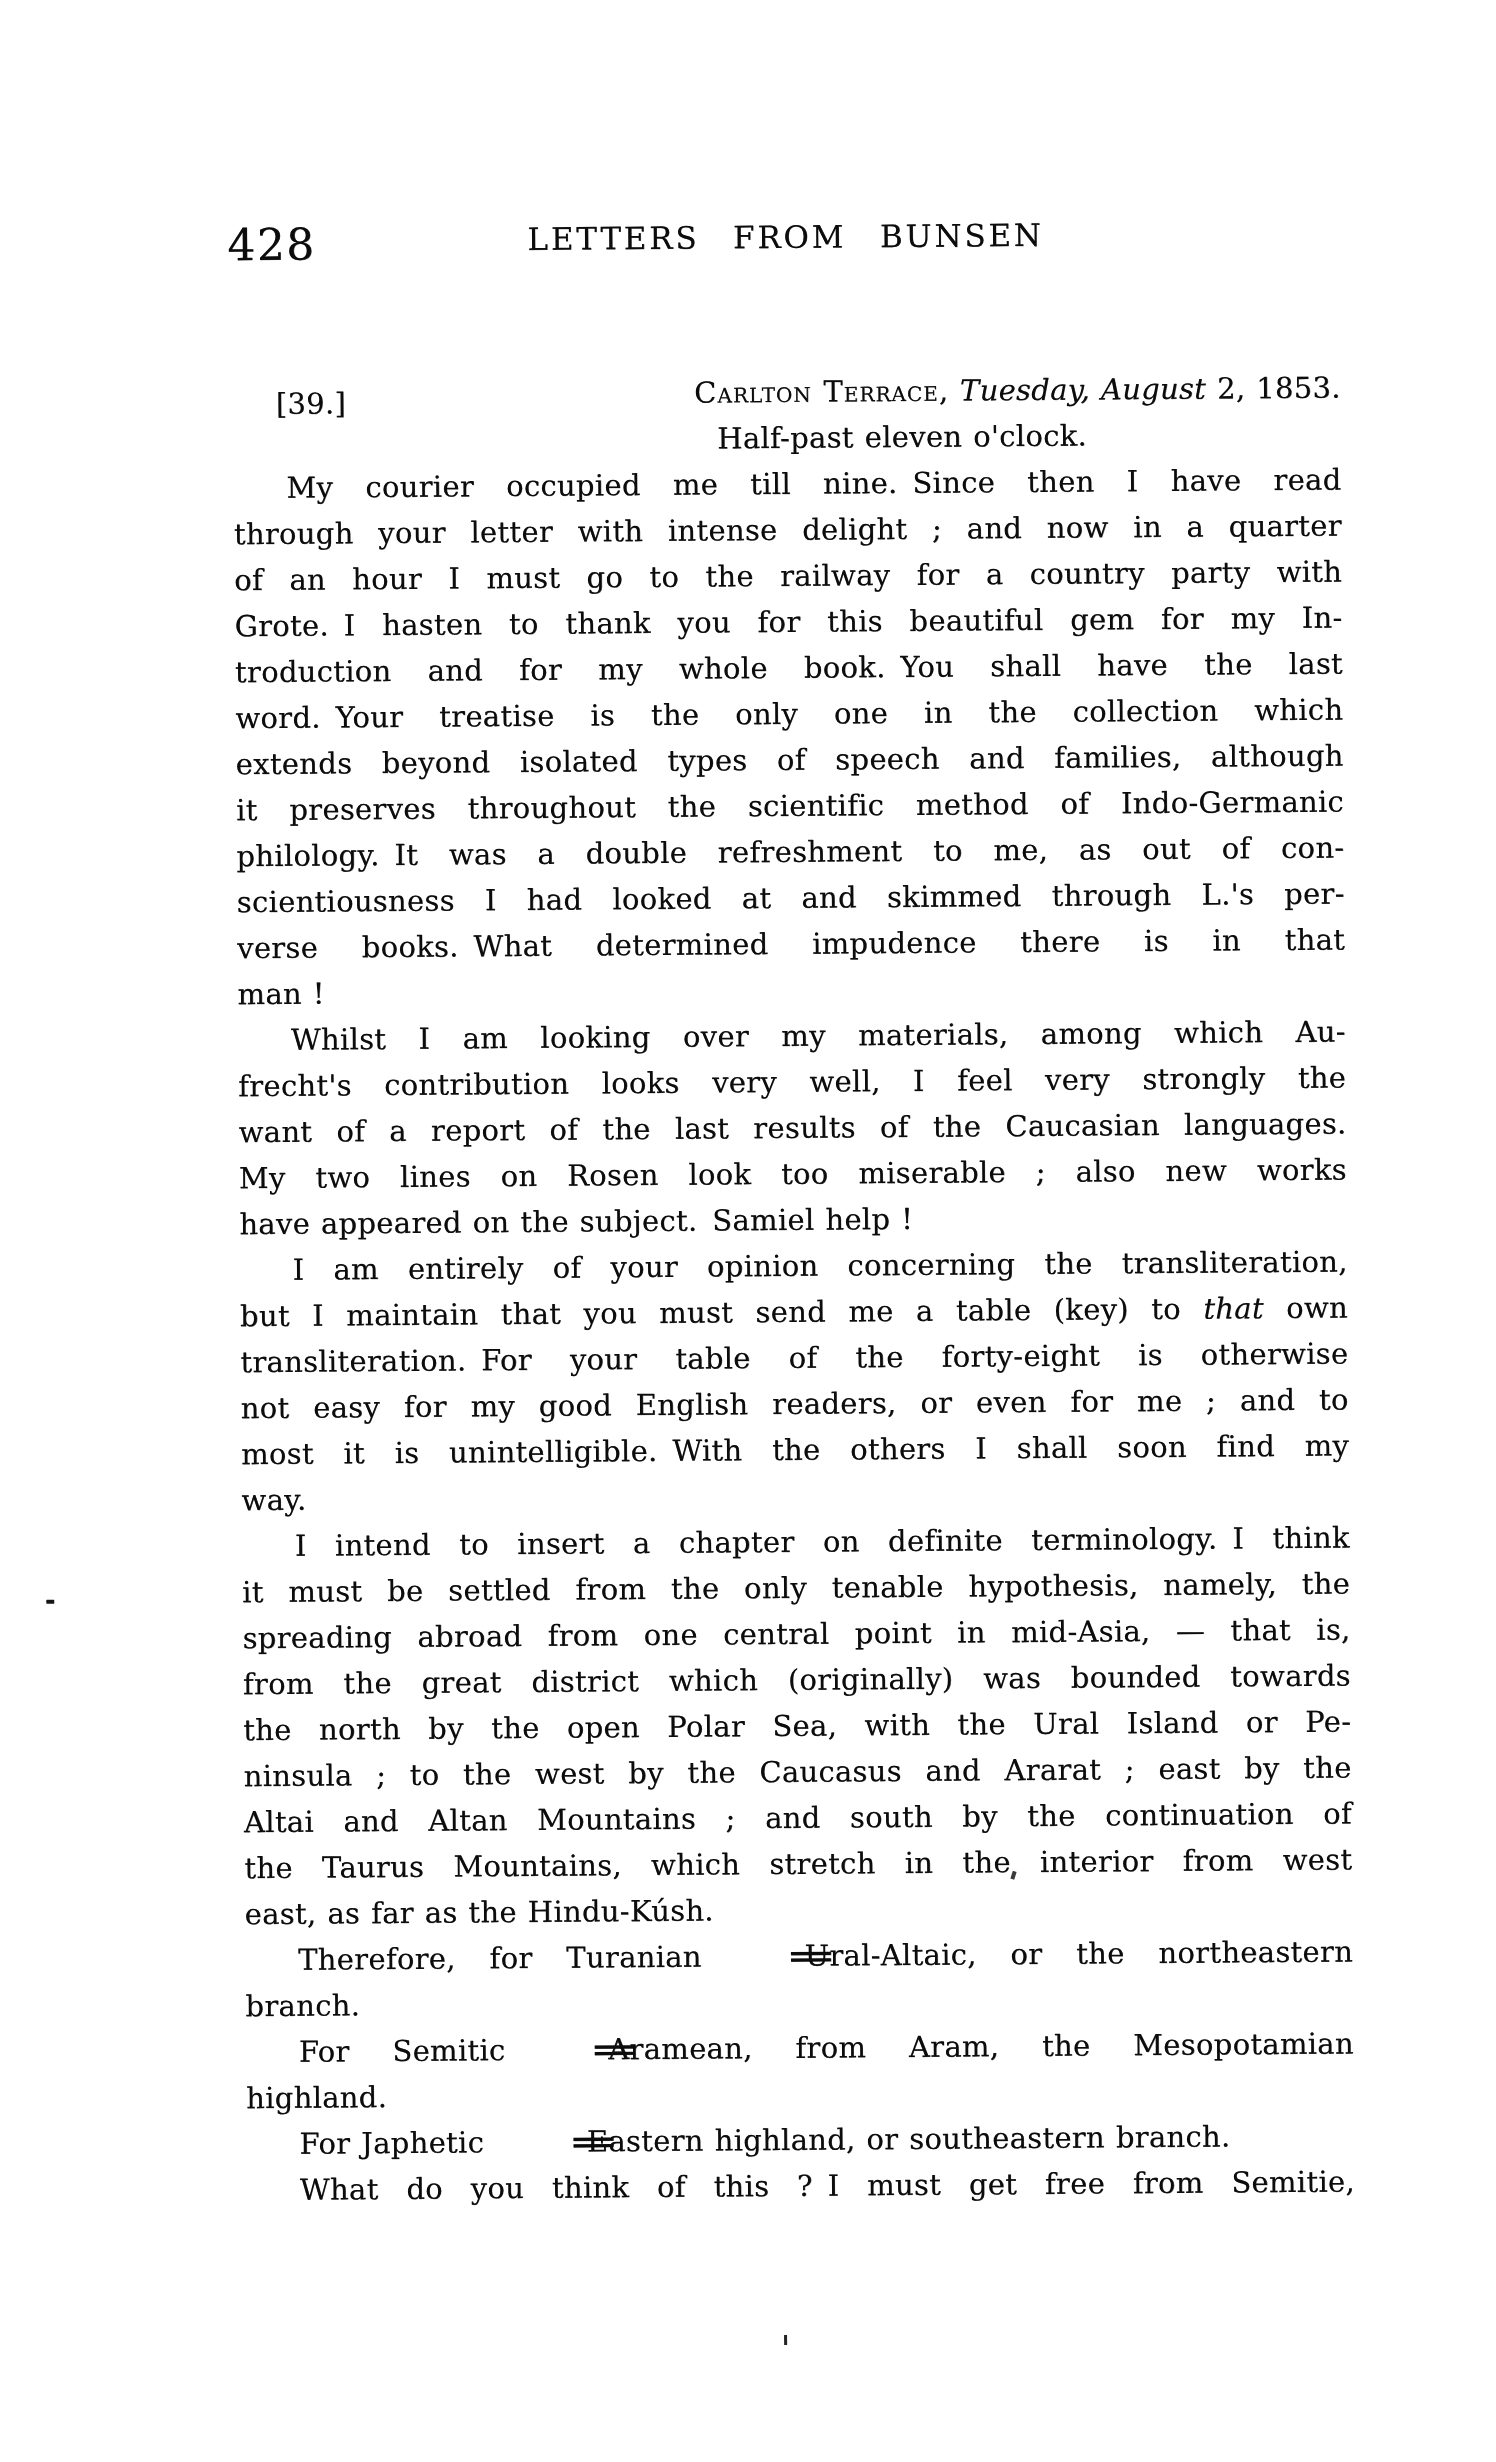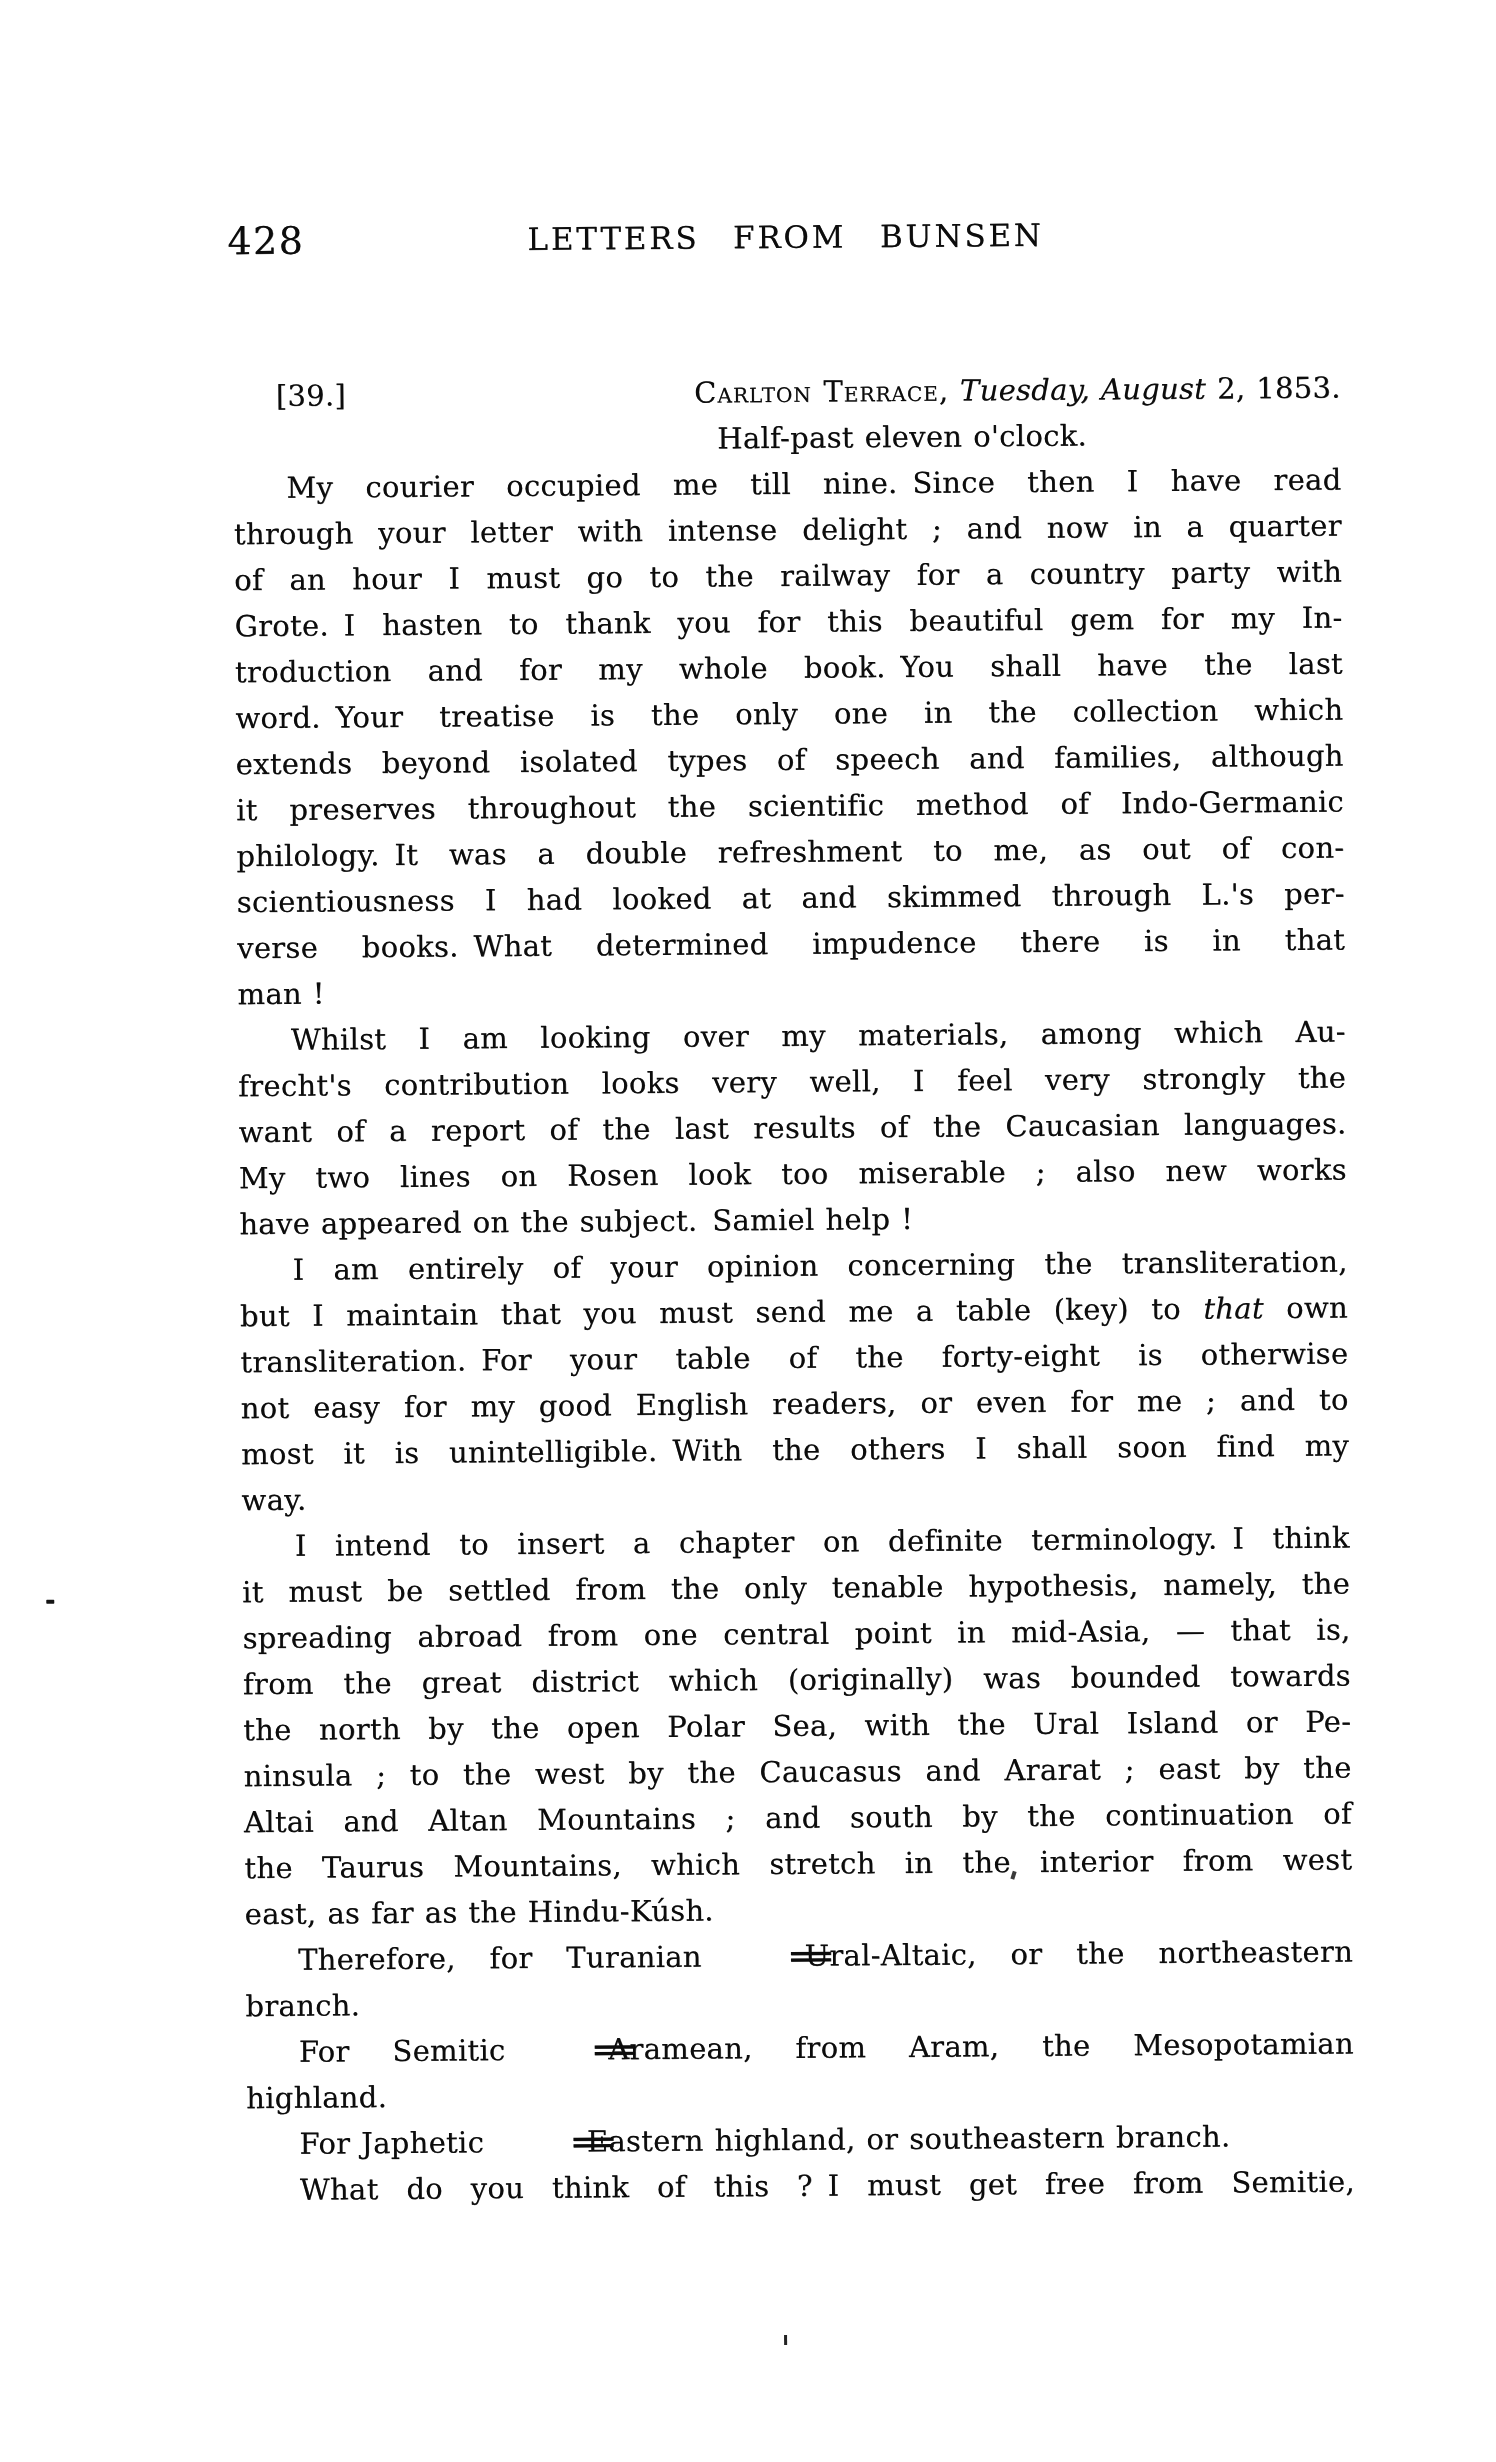--- a/index.html
+++ b/index.html
@@ -13,39 +13,39 @@
     position:absolute;inset:0;
     transform:rotate(-0.45deg);
     transform-origin:52% 48%;
   }
   
   .runhead{
     position:absolute;left:239px;width:1108px;top:218px;height:42px;
   }
   .pagenum{
     position:absolute;left:-4.2px;top:-2.8px;
-    font-size:38px;letter-spacing:1.4px;
+    font-size:44px;letter-spacing:1.4px;
     text-shadow:0.3px 0.2px 0 rgba(0,0,0,.6);
   }
   .runtitle{
     position:absolute;left:0;right:0;top:1.4px;text-align:center;
     font-size:31px;letter-spacing:2.8px;word-spacing:21px;
     text-shadow:0.3px 0.2px 0 rgba(0,0,0,.6);
   }
   
   .column{
     position:absolute;left:239px;top:369px;width:1108px;
     font-size:29px;
     letter-spacing:0.3px;word-spacing:1.4px;
     text-shadow:0.3px 0.2px 0 rgba(0,0,0,.55);
   }
   .dateline{
     position:relative;line-height:46px;text-align:right;white-space:nowrap;
   }
-  .letterno{position:absolute;left:43px;top:0;}
+  .letterno{position:absolute;left:43px;top:8px;}
   .sc{font-variant:small-caps;letter-spacing:1px;}
   .it{font-style:italic;}
   .timeline{
     line-height:46px;margin-left:230px;text-align:center;
   }
   .para{margin:0;padding:0;}
   .line{
     line-height:46px;
     text-align:justify;
     text-align-last:justify;

